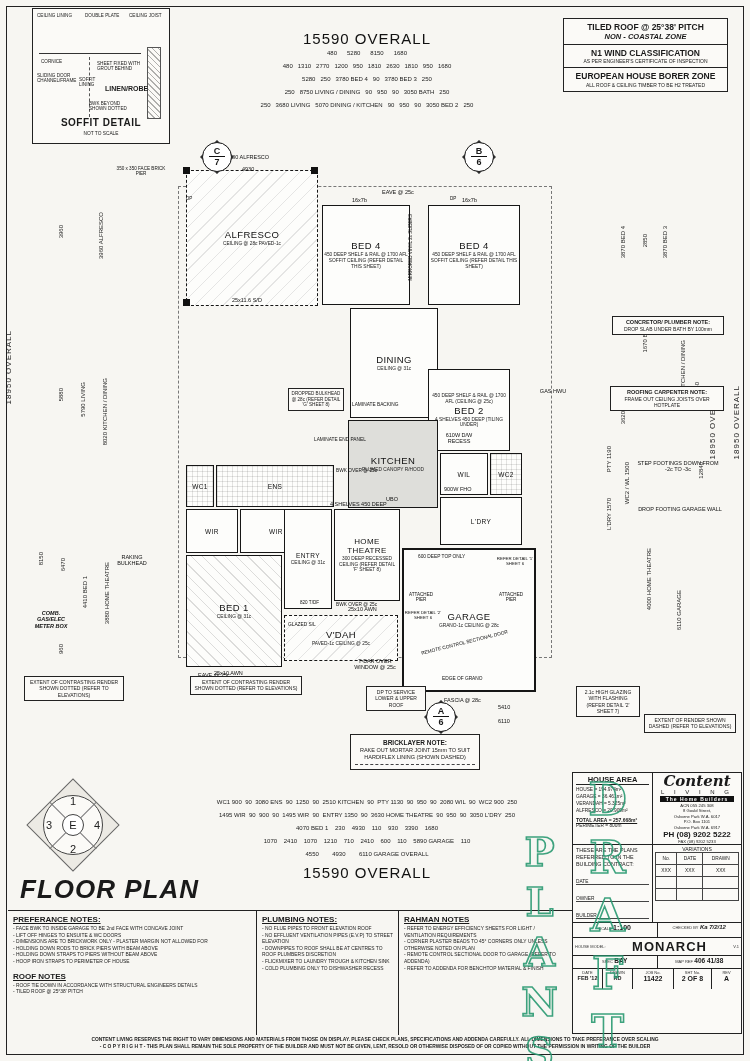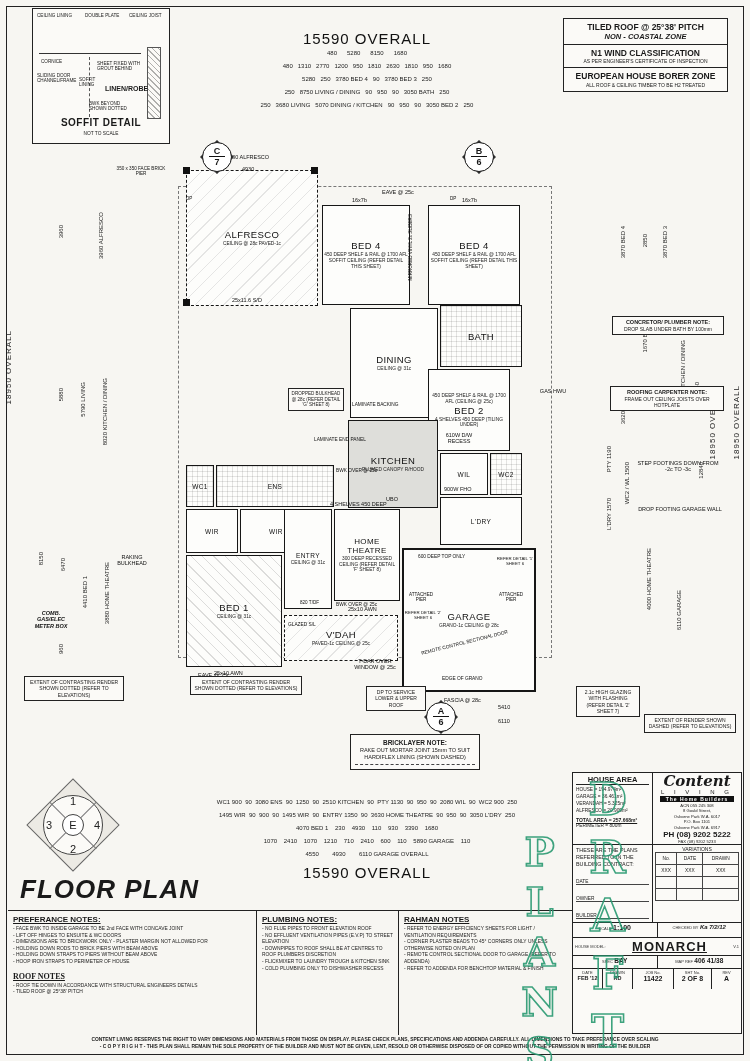--- a/index.html
+++ b/index.html
@@ -96,21 +96,21 @@
   .tb-contract-txt{font-size:5.4px;line-height:1.3;}
   .sigline{border-bottom:1px solid #444;margin-top:11px;font-size:4.8px;}
   .tb-var{flex:1;padding:1px 2px;}
   .var-title{font-size:5px;text-align:center;}
   table.vart{width:100%;border-collapse:collapse;}
   table.vart td{border:1px solid #444;font-size:4.8px;text-align:center;height:9px;}
   .celllbl{font-size:4px;color:#333;}
   .cellval{font-size:7px;font-weight:bold;}
   .tb-cell{flex:1;border-right:1px solid #222;text-align:center;padding:1px;box-sizing:border-box;}
   .tb-cell:last-child{border-right:none;}
-  .tb-model-name{font-size:13px;font-weight:bold;letter-spacing:1px;text-align:center;flex:1;text-decoration:underline;}
+  .tb-model-name{font-size:13px;font-weight:bold;letter-spacing:1px;text-align:center;flex:1;}
   .tb-addr{display:block;padding:1px 4px;}
   .addr0{font-size:5px;}
   .addr{font-size:7.5px;font-weight:bold;line-height:1.25;}
   
   #disclaimer{position:absolute;left:8px;top:1036px;width:734px;text-align:center;z-index:3;}
   #disclaimer div{font-size:4.9px;font-weight:bold;line-height:1.5;}
   
   .wm{position:absolute;writing-mode:vertical-rl;text-orientation:upright;z-index:9;
       font-family:"DejaVu Serif",serif;font-weight:bold;opacity:.9;
       color:#2a9a72;-webkit-text-fill-color:transparent;-webkit-text-stroke:1.6px #2a9a72;}
@@ -200,23 +200,20 @@
     <div class="rname">BED 4</div>
     <div class="rsub">450 DEEP SHELF &amp; RAIL @ 1700 AFL SOFFIT CEILING (REFER DETAIL THIS SHEET)</div>
   </div>
   <div class="room" style="left:428px;top:205px;width:92px;height:100px;">
     <div class="rname">BED 4</div>
     <div class="rsub">450 DEEP SHELF &amp; RAIL @ 1700 AFL SOFFIT CEILING (REFER DETAIL THIS SHEET)</div>
   </div>
   <div class="room" style="left:350px;top:308px;width:88px;height:110px;">
     <div class="rname">DINING</div>
     <div class="rsub">CEILING @ 31c</div>
-  </div>
-  <div class="room tile" style="left:440px;top:305px;width:82px;height:62px;">
-    <div class="rname">BATH</div>
   </div>
   <div class="room" style="left:428px;top:369px;width:82px;height:82px;">
     <div class="rsub">450 DEEP SHELF &amp; RAIL @ 1700 AFL (CEILING @ 25c)</div>
     <div class="rname">BED 2</div>
     <div class="rsub">4 SHELVES 450 DEEP (TILING UNDER)</div>
   </div>
   <div class="room greyfill" style="left:348px;top:420px;width:90px;height:88px;">
     <div class="rname">KITCHEN</div>
     <div class="rsub">PLUMED CANOPY R/HOOD</div>
   </div>
@@ -376,21 +373,21 @@
     <div class="ncol" style="width:248px;">
       <div class="ntitle">PREFERANCE NOTES:</div>
       <div>
           <div class="note-item">- FACE BWK TO INSIDE GARAGE TO BE 2nd FACE WITH CONCAVE JOINT</div>
           <div class="note-item">- LIFT OFF HINGES TO ENSUITE &amp; WC DOORS</div>
           <div class="note-item">- DIMENSIONS ARE TO BRICKWORK ONLY - PLASTER MARGIN NOT ALLOWED FOR</div>
           <div class="note-item">- HOLDING DOWN RODS TO BRICK PIERS WITH BEAM ABOVE</div>
           <div class="note-item">- HOLDING DOWN STRAPS TO PIERS WITHOUT BEAM ABOVE</div>
           <div class="note-item">- HOOP IRON STRAPS TO PERIMETER OF HOUSE</div>
         </div>
-      <div class="ntitle" style="margin-top:6px;font-family:Liberation Serif, serif;">ROOF NOTES</div>
+      <div class="ntitle" style="margin-top:6px;">ROOF NOTES</div>
       <div>
           <div class="note-item">- ROOF TIE DOWN IN ACCORDANCE WITH STRUCTURAL ENGINEERS DETAILS</div>
           <div class="note-item">- TILED ROOF @ 25°38' PITCH</div>
         </div>
     </div>
     <div class="ncol" style="width:142px;">
       <div class="ntitle">PLUMBING NOTES:</div>
       <div>
           <div class="note-item">- NO FLUE PIPES TO FRONT ELEVATION ROOF</div>
           <div class="note-item">- NO EFFLUENT VENTILATION PIPES (E.V.P) TO STREET ELEVATION</div>

